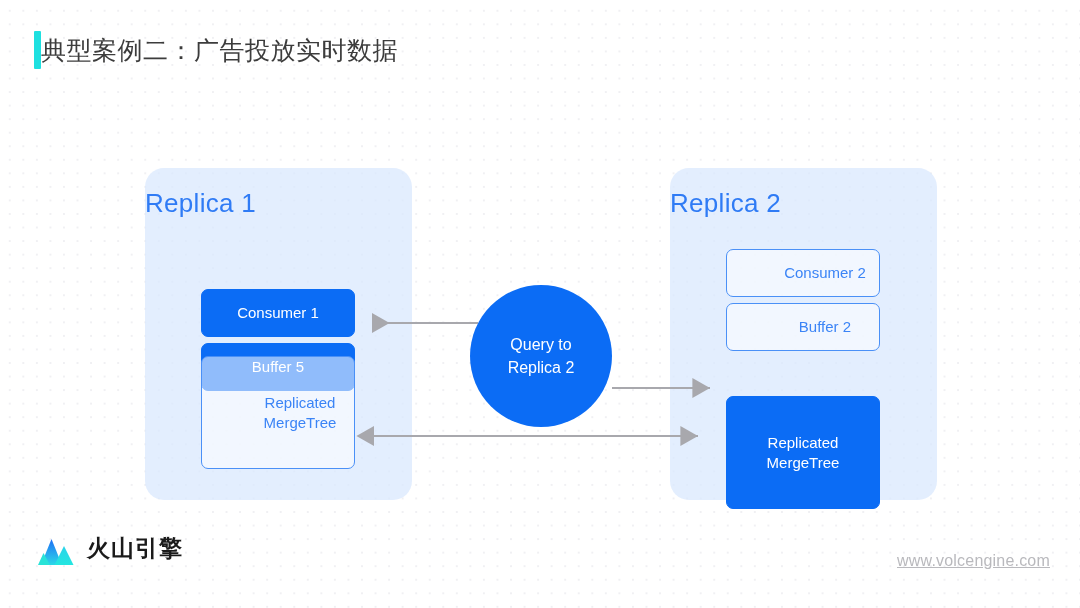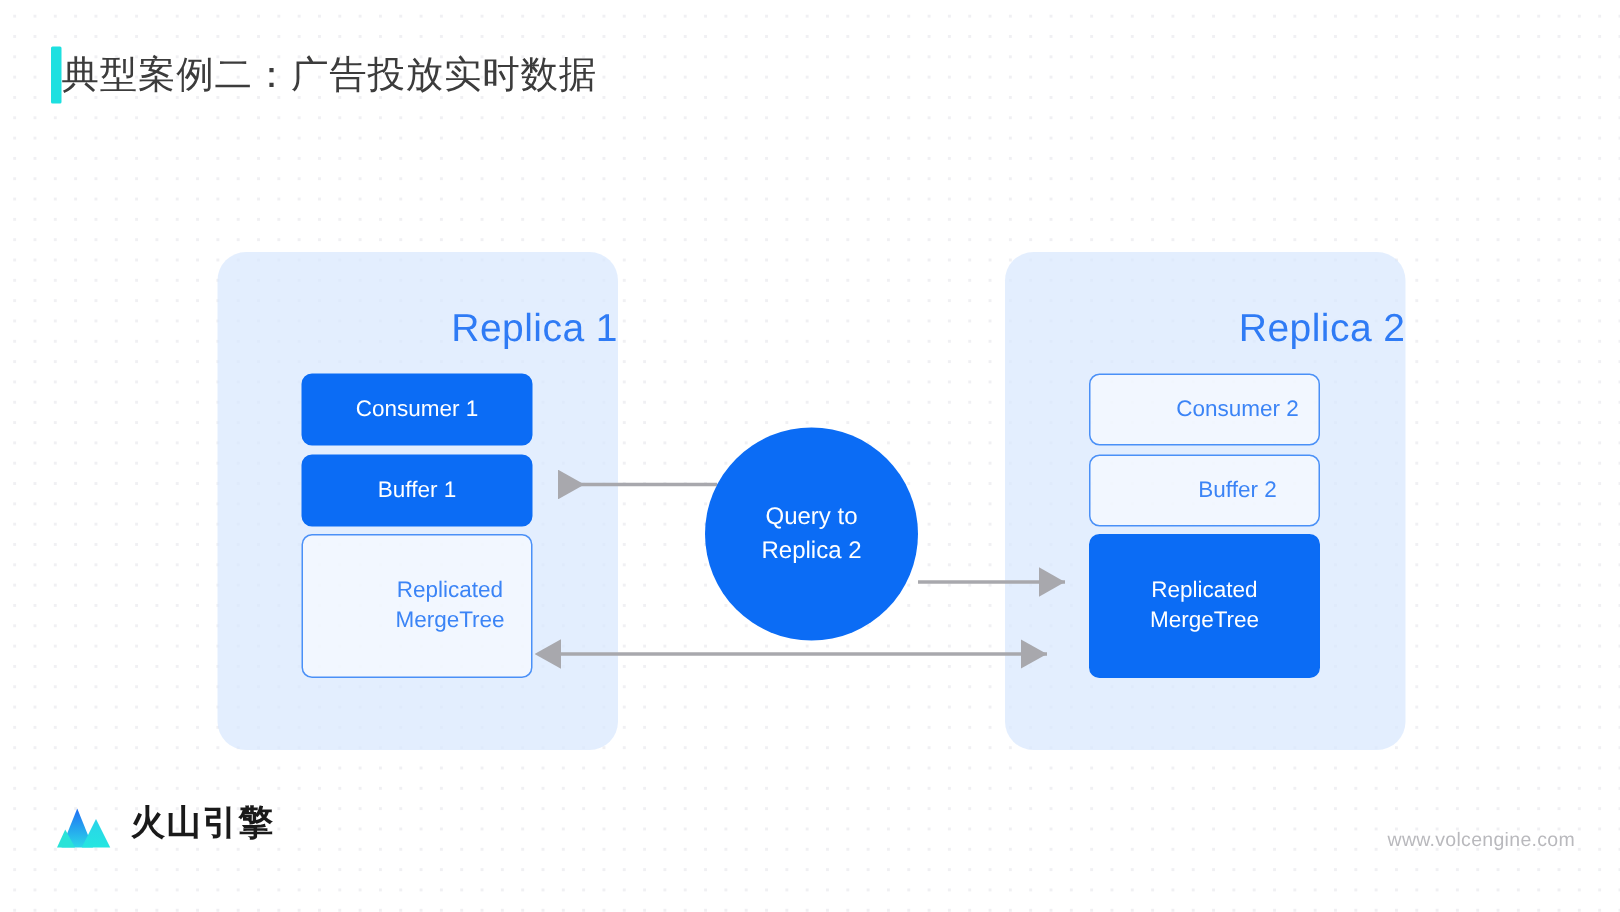--- a/index.html
+++ b/index.html
@@ -55,55 +55,55 @@
     border-radius: 19px;
   }
   #panel-1 { left: 145px; }
   #panel-2 { left: 670px; }
 
   .replica-title {
     position: absolute;
     top: 20px;
     left: 0;
     width: 100%;
-    text-align: right;
+    text-align: left;
     font-size: 26px;
     color: #2f7bf5;
     letter-spacing: 0.3px;
-    margin-top: 15px;
   }
 
   .node-box {
     position: absolute;
     left: 56px;
     width: 154px;
     box-sizing: border-box;
     display: flex;
     align-items: center;
     justify-content: center;
     text-align: center;
     border-radius: 7px;
     font-size: 15px;
     line-height: 20px;
   }
   .node-box.filled {
     background: #0b6cf5;
     border: 1px solid #0b6cf5;
     color: #ffffff;
+    margin-top: 40px;
   }
   .node-box.outlined {
     background: rgba(255,255,255,0.55);
     border: 1.4px solid #4a90f7;
     color: #3b84f6;
     padding-left: 44px;
   }
 
   .row-consumer { top: 81px; height: 48px; }
   .row-buffer   { top: 135px; height: 48px; }
-  .row-merge    { top: 188px; height: 96px; }
+  .row-merge    { top: 188px; height: 113px; }
 
   
   #query-circle {
     position: absolute;
     left: 470px;
     top: 285px;
     width: 142px;
     height: 142px;
     border-radius: 50%;
     background: #0b6cf5;
@@ -138,44 +138,45 @@
     font-size: 23px;
     font-weight: bold;
     color: #1a1a1a;
     letter-spacing: 1px;
     line-height: 1;
   }
   #footer-url {
     position: absolute;
     right: 30px;
     top: 552px;
-    font-size: 13px;
+    font-size: 16px;
     color: #b9b9bd;
     letter-spacing: 0.2px;
+    text-decoration: underline;
   }
 </style>
 </head>
 <body>
 
 <div id="slide">
 
   <div class="title-row">
     <div class="title-accent"></div>
     <div class="title-text">典型案例二：广告投放实时数据</div>
   </div>
 
   <div class="replica-panel" id="panel-1">
     <div class="replica-title">Replica 1</div>
 
     <div class="node-box filled row-consumer">
       <span>Consumer  1</span>
     </div>
 
     <div class="node-box filled row-buffer">
-      <span>Buffer  1</span>
+      <span>Buffer  5</span>
     </div>
 
     <div class="node-box outlined row-merge">
       <span>
         <span>Replicated</span><br>
         <span>MergeTree</span>
       </span>
     </div>
   </div>
 

